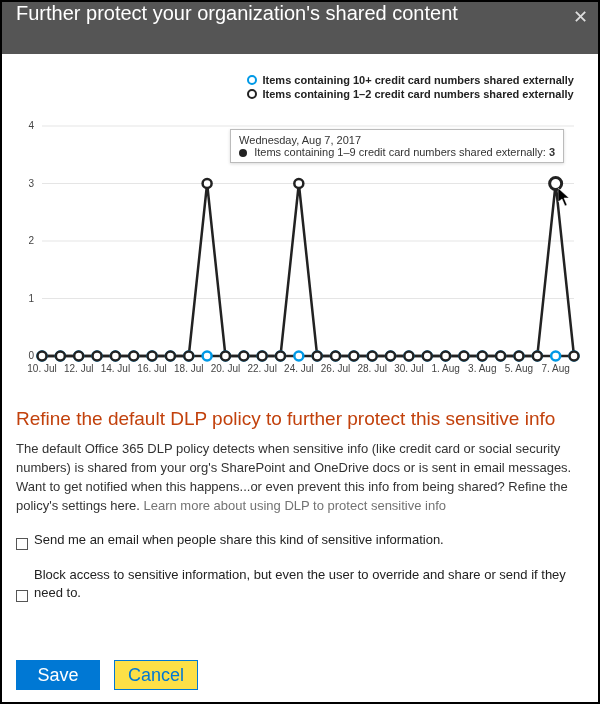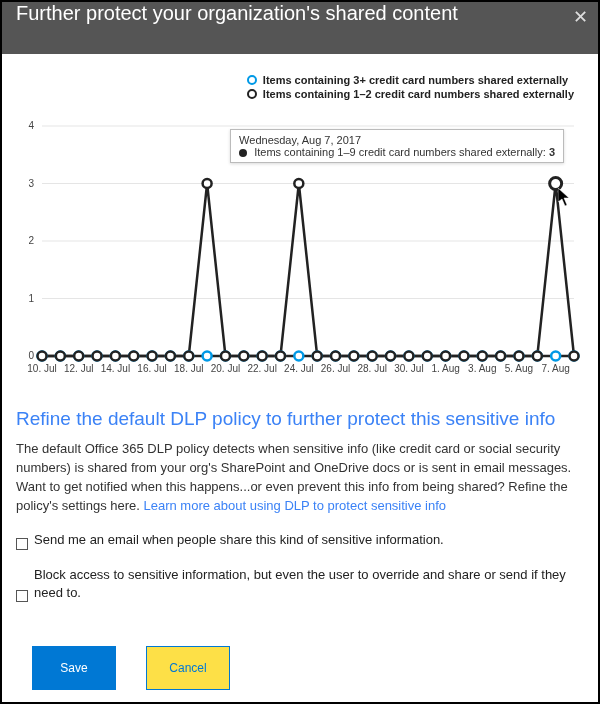--- a/index.html
+++ b/index.html
@@ -24,46 +24,46 @@
   svg.plot { display: block; }
   .axis-tick { font-size: 10px; fill: #444; }
   .axis-grid { stroke: #e5e5e5; stroke-width: 1; }
   .series-line { fill: none; stroke: #222; stroke-width: 2.5; }
   .pt { fill: #fff; stroke-width: 2.5; }
   .pt.s0 { stroke: #0099e6; }
   .pt.s1 { stroke: #222; }
   .cursor { position: absolute; pointer-events: none; }
   .cursor svg { display: block; }
 
-  .body-section h2 { font-size: 19px; font-weight: 400; color: #3b82f6; margin: 26px 0 10px; }
+  .body-section h2 { font-size: 19px; font-weight: 400; color: #c2410c; margin: 26px 0 10px; }
   .body-section p { font-size: 13px; color: #333; line-height: 1.45; }
-  .body-section a { color: #3b82f6; text-decoration: none; }
+  .body-section a { color: #737373; text-decoration: none; }
   .check-row { display: flex; align-items: flex-end; gap: 6px; margin-top: 16px; font-size: 13px; color: #222; line-height: 1.4; }
   .checkbox { width: 12px; height: 12px; border: 1px solid #555; margin-top: 2px; flex: 0 0 auto; cursor: pointer; }
   .buttons { position: absolute; left: 14px; bottom: 12px; display: flex; gap: 14px; }
-  .btn { min-width: 84px; height: 44px; font-size: 12px; border: 1px solid; cursor: pointer; display: inline-flex; align-items: center; justify-content: center; margin-left: 16px; }
+  .btn { min-width: 84px; height: 30px; font-size: 18px; border: 1px solid; cursor: pointer; display: inline-flex; align-items: center; justify-content: center; }
   .btn.primary { background: #0078d4; border-color: #0078d4; color: #fff; }
   .btn.secondary { background: #fde047; border-color: #0078d4; color: #0078d4; }
 </style>
 </head>
 <body>
 
 <div class="frame">
   <div class="titlebar">
     <h1>Further protect your organization's shared content</h1>
     <span class="close">✕</span>
   </div>
 
   <div class="content">
 
     <div class="chart-wrap">
       <div class="legend">
         <div class="row">
           <span class="dot s0"></span>
-          <span>Items containing 3+ credit card numbers shared externally</span>
+          <span>Items containing 10+ credit card numbers shared externally</span>
         </div>
         <div class="row">
           <span class="dot s1"></span>
           <span>Items containing 1–2 credit card numbers shared externally</span>
         </div>
       </div>
 
       <div class="tooltip">
         <div>Wednesday, Aug 7, 2017</div>
         <div>

